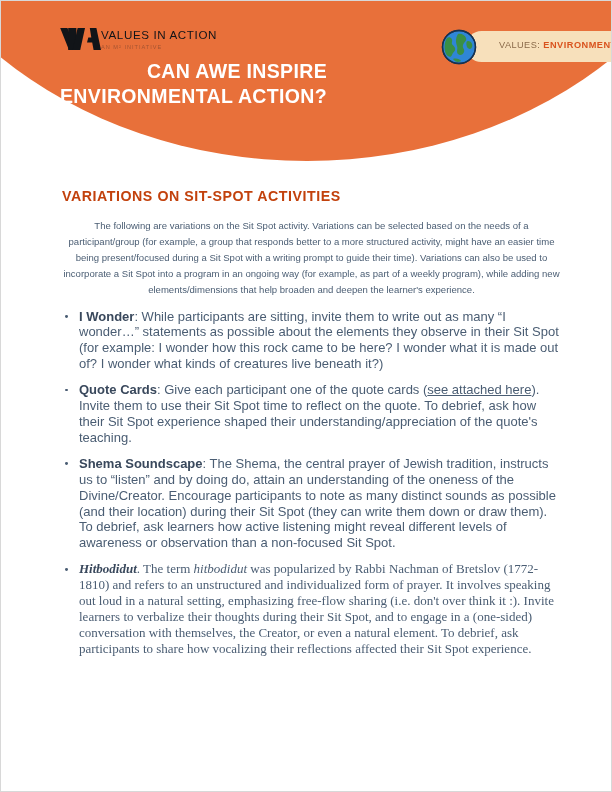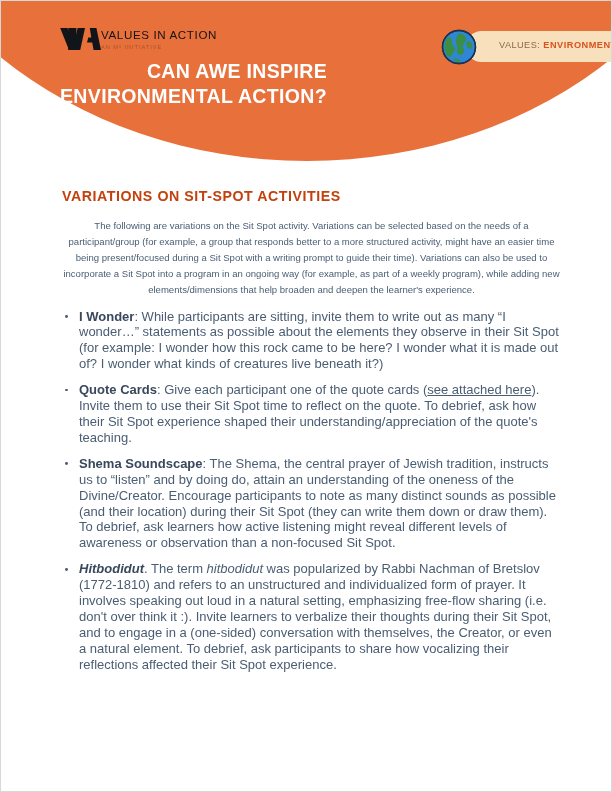--- a/index.html
+++ b/index.html
@@ -172,21 +172,21 @@
     padding: 0;
   }
   .bullets li {
     position: relative;
     padding-left: 17px;
     margin-bottom: 10px;
     color: #4a5d73;
     font-size: 13px;
     line-height: 15.9px;
   }
-  .bullets li:last-child { margin-bottom: 16px; }
+  .bullets li:last-child { margin-bottom: 16px; font-family: Liberation Serif, serif; }
   .bullets li::before {
     content: "";
     position: absolute;
     left: 3px;
     top: 6.4px;
     width: 2.9px;
     height: 2.9px;
     border-radius: 50%;
     background: #4a5d73;
   }

